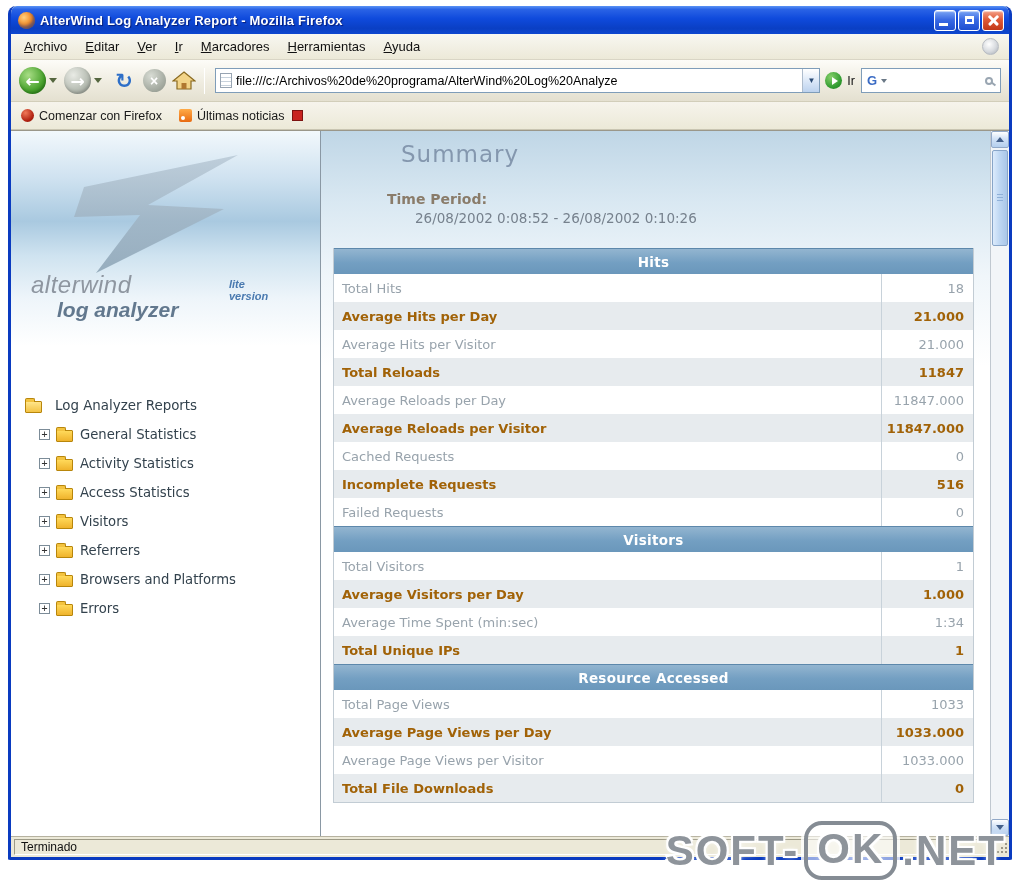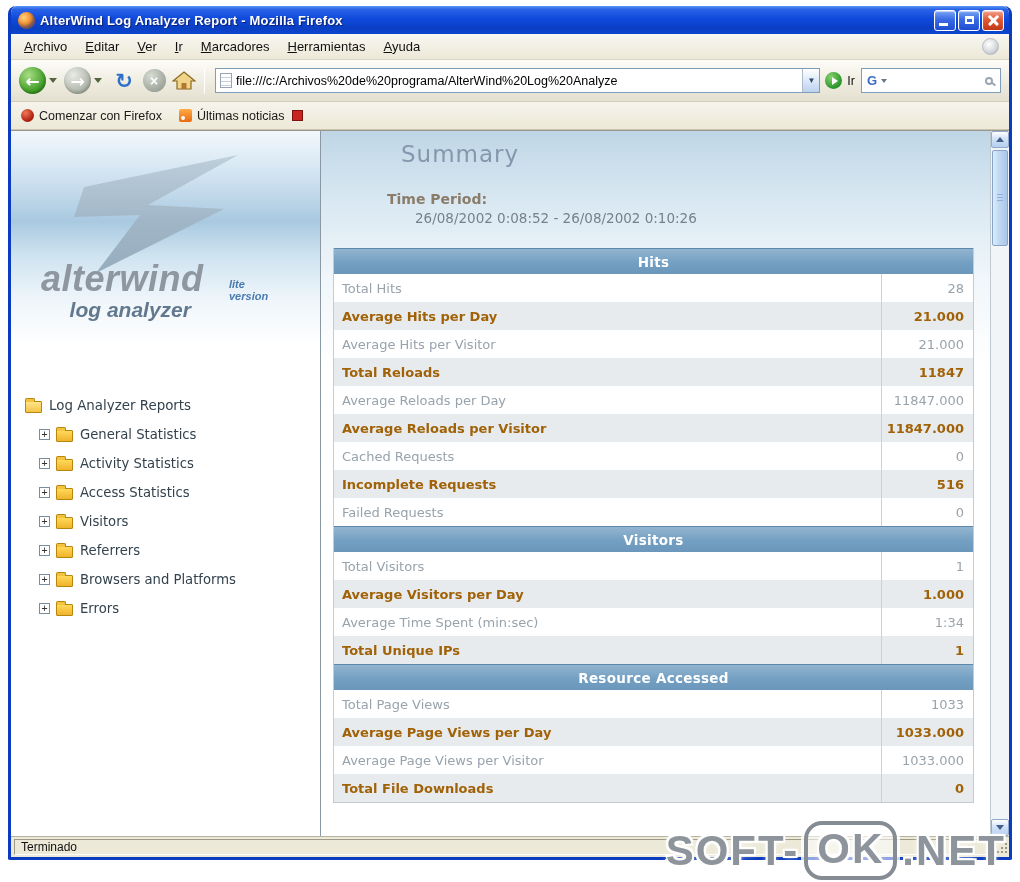--- a/index.html
+++ b/index.html
@@ -105,29 +105,29 @@
   .bm-news { width:11px; height:11px; background:#c82420; border:1px solid #7c1210; margin-left:2px; }
 
   
   .content { flex:1; min-height:0; display:flex; border-top:1px solid #9a978a; background:#fff; }
 
   .sidebar { width:310px; flex:0 0 310px; border-right:1px solid #8a98a4; background:#fff; overflow:hidden; }
   .logo-area { height:215px; position:relative; overflow:hidden;
     background:linear-gradient(180deg,#f2f8fc 0%,#cfe2f0 22%,#a9c9e0 42%,#cfe3f0 58%,#eef5fa 78%,#ffffff 100%); }
   .logo-swoosh { position:absolute; left:55px; top:18px; }
   .logo-text { position:absolute; left:20px; bottom:26px; font-style:italic; line-height:1.0; }
-  .logo-brand { font-size:36px; font-weight:bold; color:#8e96a0; letter-spacing:.5px;margin-left:10px; }
+  .logo-brand { font-size:24px; font-weight:normal; color:#8e96a0; letter-spacing:.5px; }
   .logo-product { font-size:21px; font-weight:bold; color:#62788e; margin-left:26px; margin-top:2px;text-align:center; }
   .logo-edition { position:absolute; left:218px; bottom:44px; width:52px; font-size:11px;
                   font-weight:bold; font-style:italic; color:#4a7ab0; line-height:1.1; }
 
   .tree { margin-top:45px; font-family:"DejaVu Sans",sans-serif; }
   .tree-item { height:29px; display:flex; align-items:center; padding-left:28px; font-size:13.2px;
                color:#33424d; cursor:default; }
-  .tree-item.root { padding-left:14px; font-size:13.4px; }
+  .tree-item.root { padding-left:14px; font-size:13.4px;gap:6px; }
   .plusbox { width:11px; height:11px; border:1px solid #7c8c98; background:#fff; color:#333;
              font-size:10px; line-height:9px; text-align:center; margin-right:6px;
              font-family:"DejaVu Sans Mono",monospace; flex:0 0 auto; }
   .folder { width:17px; height:12px; background:linear-gradient(180deg,#ffd95a,#efb32c);
             border:1px solid #b8860b; border-radius:1px; position:relative; margin-right:7px;
             flex:0 0 auto; margin-top:2px; }
   .folder::before { content:''; position:absolute; top:-4px; left:-1px; width:8px; height:3px;
             background:#f3c340; border:1px solid #b8860b; border-bottom:none; border-radius:2px 2px 0 0; }
   .folder.open { background:linear-gradient(180deg,#ffe58a,#f3c345); }
 
@@ -346,21 +346,21 @@
       </div>
 
       <div class="main">
         <div class="report-title">Summary</div>
         <div class="tp-label">Time Period:</div>
         <div class="tp-value">26/08/2002 0:08:52 - 26/08/2002 0:10:26</div>
         <div class="stats">
             <div class="sec-header">Hits</div>
             <div class="stat-row dim">
               <div class="stat-label">Total Hits</div>
-              <div class="stat-value">28</div>
+              <div class="stat-value">18</div>
             </div>
             <div class="stat-row strong">
               <div class="stat-label">Average Hits per Day</div>
               <div class="stat-value">21.000</div>
             </div>
             <div class="stat-row dim">
               <div class="stat-label">Average Hits per Visitor</div>
               <div class="stat-value">21.000</div>
             </div>
             <div class="stat-row strong">

